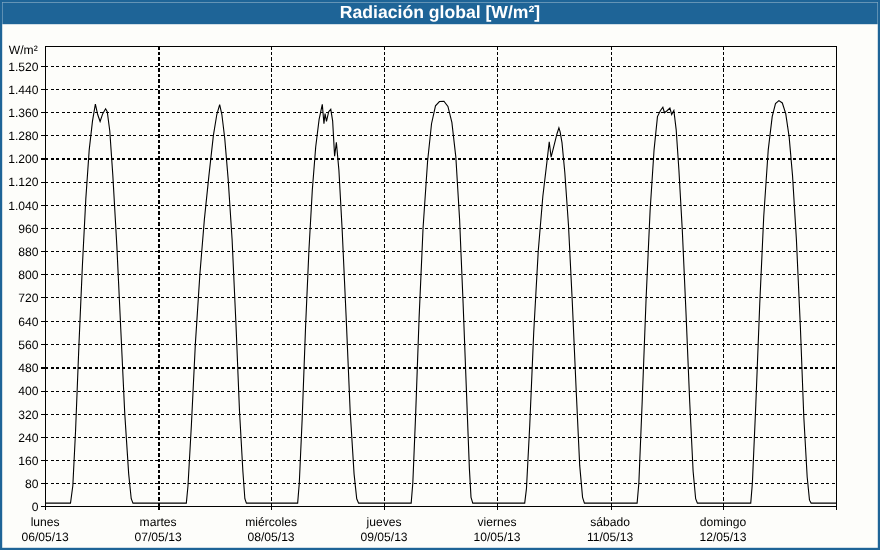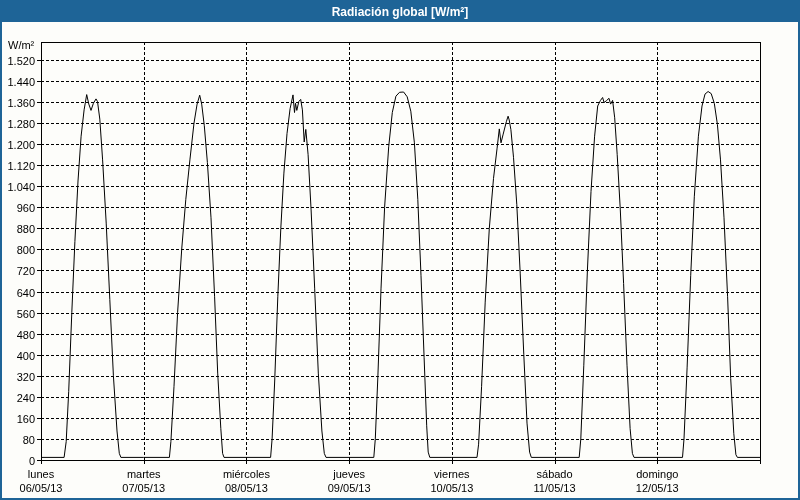--- a/index.html
+++ b/index.html
@@ -7,21 +7,21 @@
     width:800px; height:500px; box-sizing:border-box;
     border:2px solid #1E6497; background:#FDFDFA;
     font-family:"Liberation Sans", sans-serif;
     position:relative; overflow:hidden;
   }
   .titlebar {
     height:20px; background:#1E6497;
     display:flex; align-items:center; justify-content:center;
   }
   .titlebar span {
-    color:#ffffff; font-size:12px; font-weight:bold;
+    color:#ffffff; font-size:16px; font-weight:bold;
     font-family:"Liberation Sans", sans-serif;
   }
   .chart-container { width:796px; height:476px; }
   svg text {
     font-family:"Liberation Sans", sans-serif;
     font-size:11px; fill:#000000;
   }
   .grid   { stroke:#000000; stroke-width:1; stroke-dasharray:3 2; shape-rendering:crispEdges; }
   .solid  { stroke:#000000; stroke-width:1; shape-rendering:crispEdges; }
   .frame  { fill:none; stroke:#000000; stroke-width:1; shape-rendering:crispEdges; }

